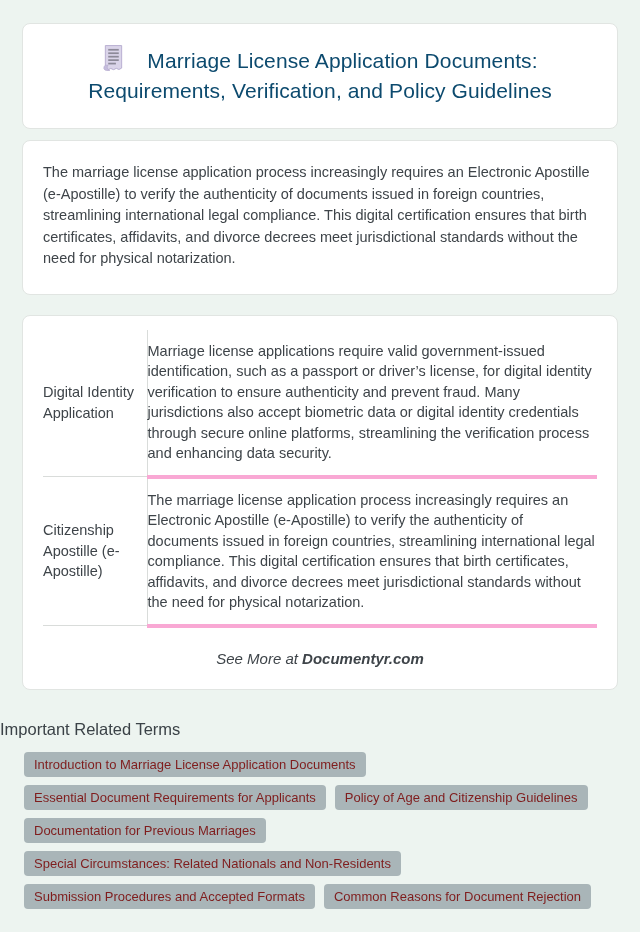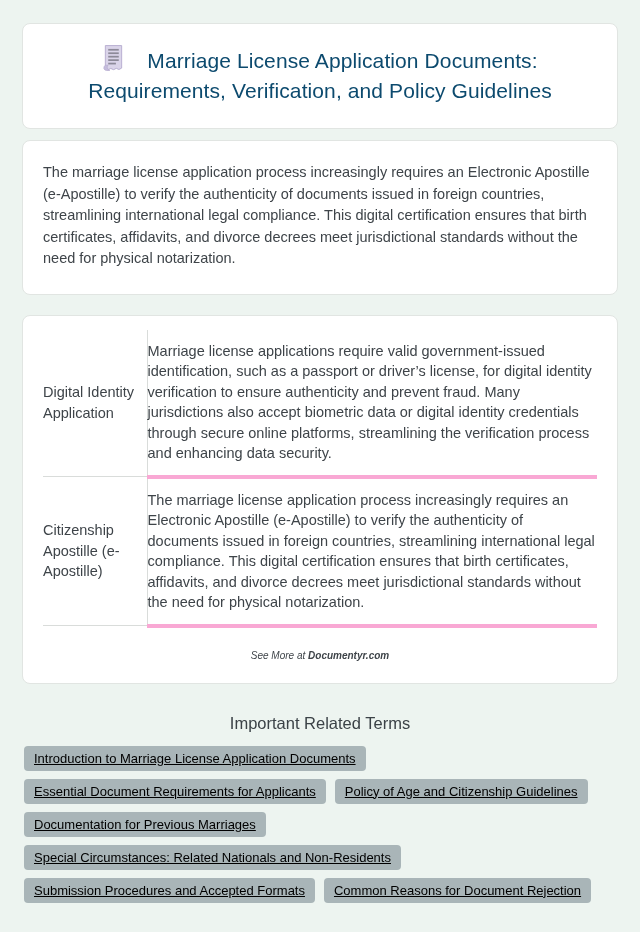--- a/index.html
+++ b/index.html
@@ -73,53 +73,52 @@
     border-bottom: 1px solid #d9dcda;
   }
   td.term-def {
     padding-left: 12px;
     border-left: 1px solid #d9dcda;
     border-bottom: 4px solid #f9a8d4;
   }
   .see-more {
     text-align: center;
     font-style: italic;
-    font-size: 10px;
+    font-size: 15px;
     color: #3e4449;
     margin-top: 22px;
   }
   .see-more b { cursor: pointer; }
 
   
   .related-heading {
-    text-align: center;
+    text-align: left;
     font-size: 16.5px;
     font-weight: 500;
     color: #3b4247;
     margin-top: 30px;
   }
   .tags {
     margin: 13px 24px 0 24px;
     display: flex;
     flex-wrap: wrap;
     gap: 8px 9px;
     align-content: flex-start;
   }
   .tag {
     background: #a9b5b8;
-    color: #000000;
+    color: #7f1d1d;
     font-size: 13px;
     line-height: 13px;
     padding: 6px 10px 6px 10px;
     border-radius: 4px;
     white-space: nowrap;
     cursor: pointer;
     border: none;
     font-family: "Liberation Sans", sans-serif;
-    text-decoration: underline;
   }
 </style>
 </head>
 <body>
 
 <div class="page">
 
   <div class="card title-card">
     <h1 class="page-title"><span class="doc-icon"><svg width="23" height="29" viewBox="0 0 24 30" xmlns="http://www.w3.org/2000/svg">
           <path d="M3.5 1.5 h17 v23.5 q-2.8 2.8 -5.6 0.3 q-2.8 2.6 -5.7 0.1 q-2.9 2.7 -5.7 0 z" fill="#dad4e9" stroke="#b7aed0" stroke-width="1"></path>

